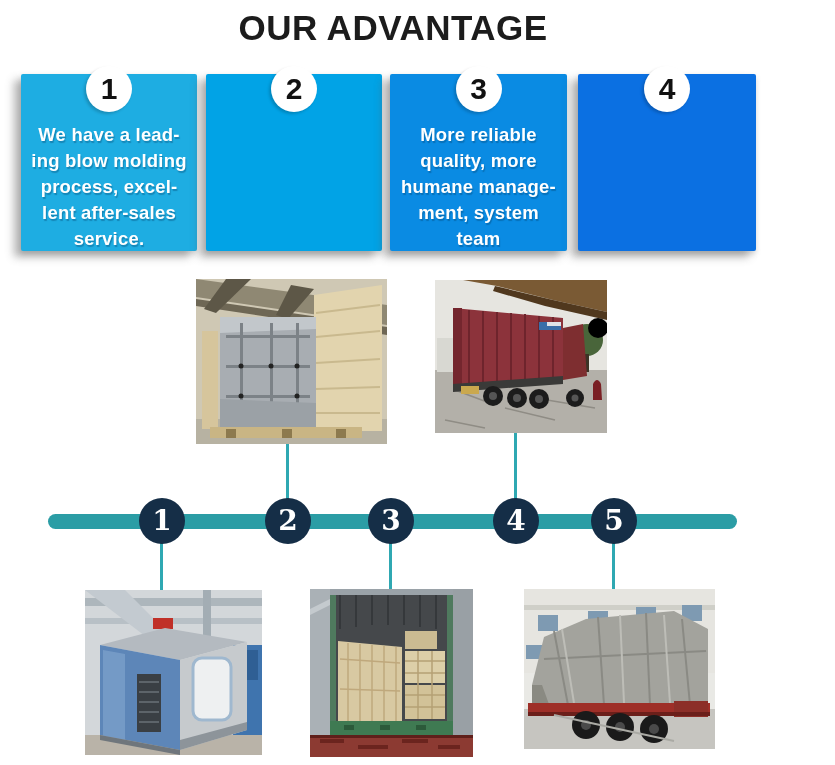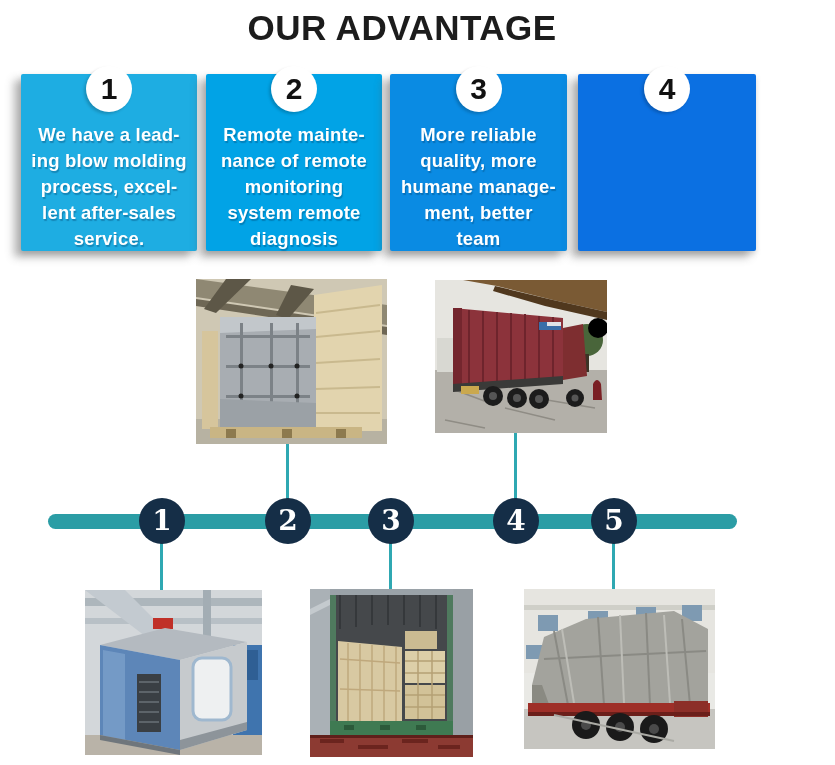--- a/index.html
+++ b/index.html
@@ -1,21 +1,21 @@
 <!DOCTYPE html>
 <html><head>
 <meta charset="utf-8">
 <style>
   html,body{margin:0;padding:0;background:#ffffff;}
   .stage{
     position:relative;width:835px;height:765px;background:#ffffff;overflow:hidden;
     font-family:"Liberation Sans",sans-serif;
   }
   .page-title{
-    position:absolute;top:8px;left:12px;width:780px;text-align:center;
+    position:absolute;top:8px;left:3px;width:780px;text-align:center;
     font-size:35px;font-weight:700;color:#1c1c1c;letter-spacing:0.5px;margin:0;
   }
   
   .card{
     position:absolute;top:74px;height:177px;border-radius:2px;
     box-shadow:-7px 6px 9px rgba(90,90,90,.45), 0 3px 5px rgba(120,120,120,.25);
   }
   .badge{
     position:absolute;top:-8px;left:50%;transform:translateX(-50%);
     width:46px;height:46px;border-radius:50%;background:#ffffff;
@@ -62,35 +62,30 @@
 ing blow molding
 process, excel-
 lent after-sales
 service.</div>
   </div>
 
   <div class="card" style="left: 206px; width: 176px; background-color: rgb(1, 163, 230);">
     <div class="badge">
       <span>2</span>
     </div>
-    <div class="card-text">Remote mainte-
-nance of remote
-monitoring
-system remote
-diagnosis</div>
   </div>
 
   <div class="card" style="left: 390px; width: 177px; background-color: rgb(10, 139, 227);">
     <div class="badge">
       <span>3</span>
     </div>
     <div class="card-text">More reliable
 quality, more
 humane manage-
-ment, better
+ment, system
 team</div>
   </div>
 
   <div class="card" style="left: 578px; width: 178px; background-color: rgb(11, 112, 226);">
     <div class="badge">
       <span>4</span>
     </div>
   </div>
 
   <div class="photo" style="left:196px;top:279px;width:191px;height:165px;">

